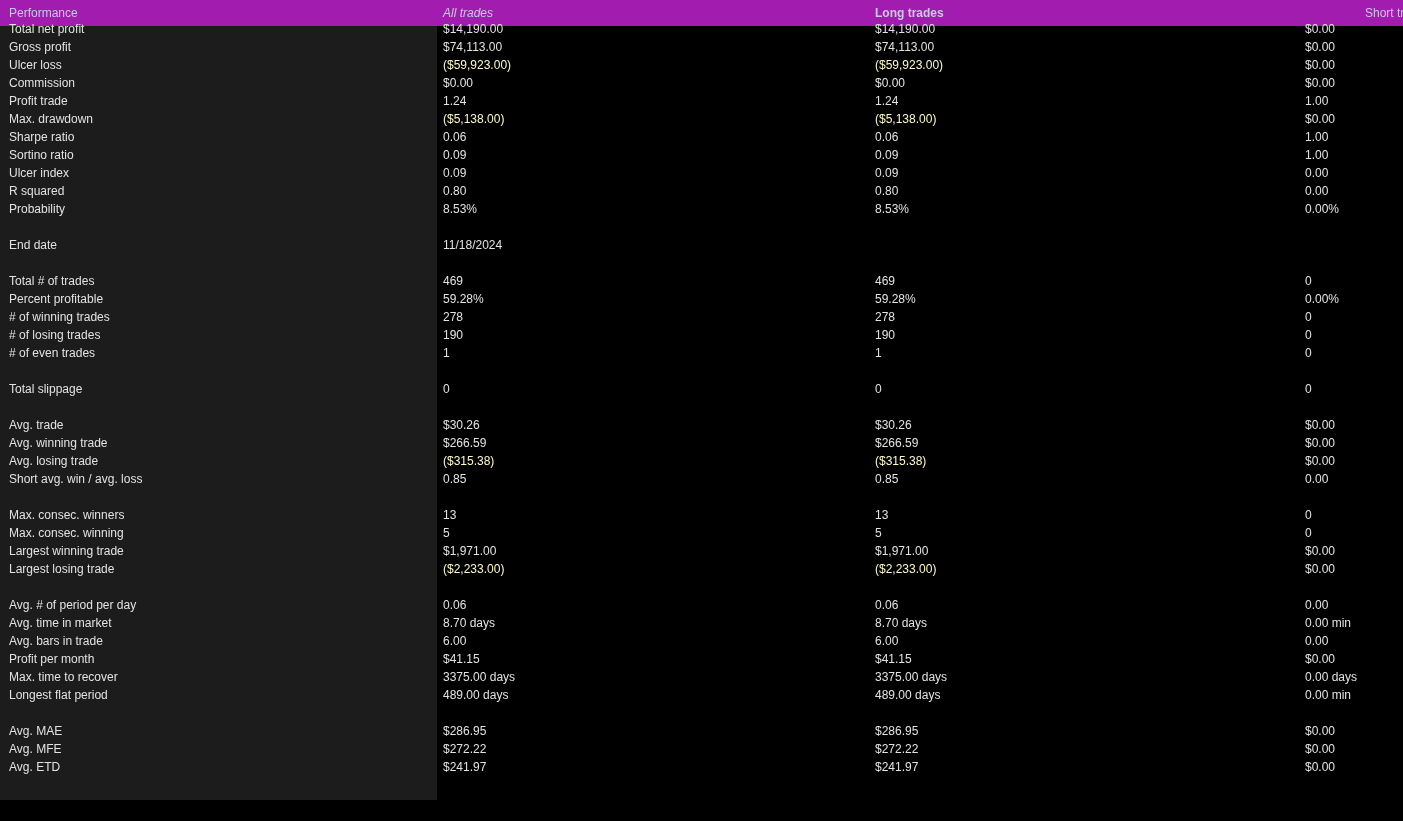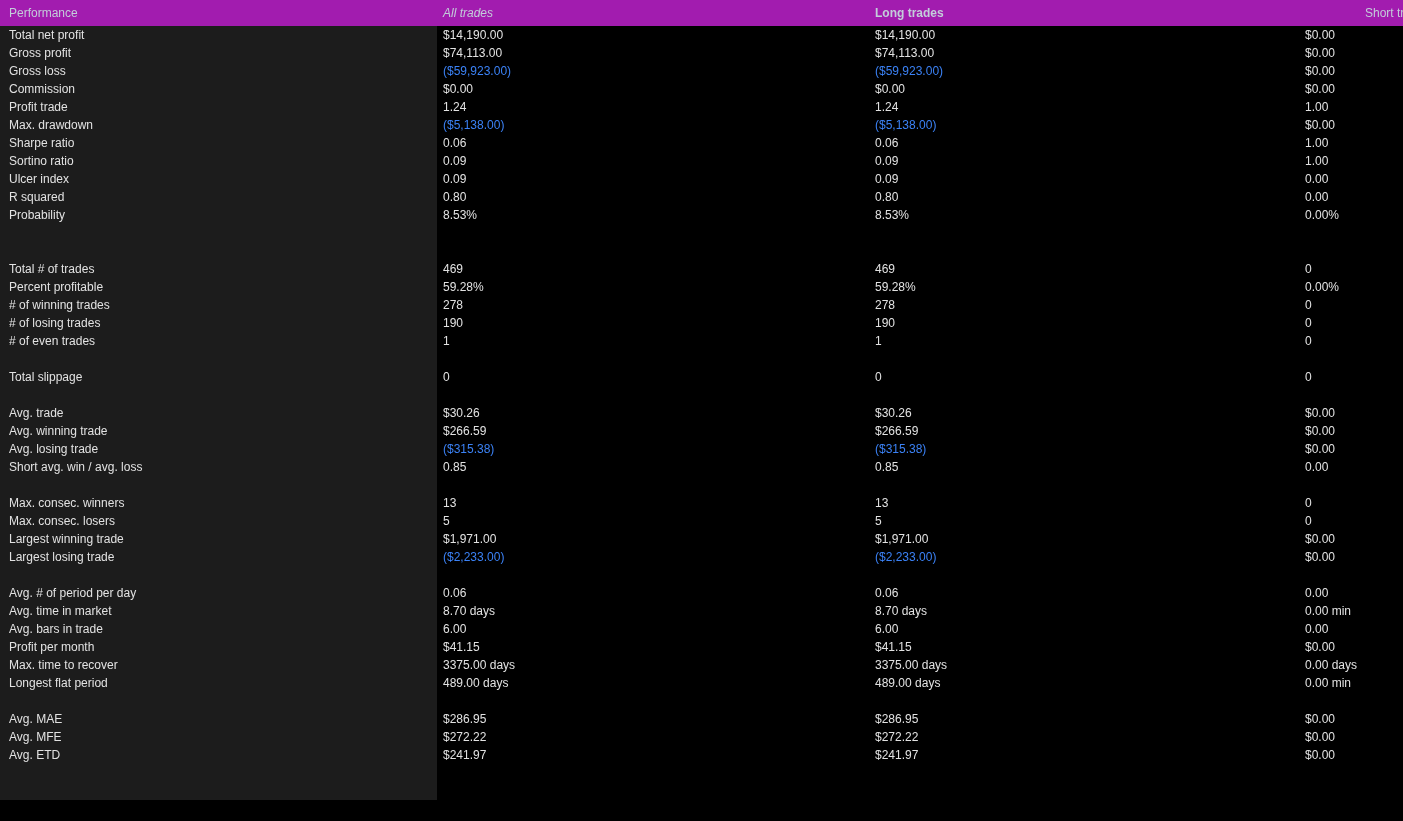--- a/index.html
+++ b/index.html
@@ -52,40 +52,40 @@
   }
   .hdr.c0 { left: 9px; }
   .hdr.c1 { left: 443px; font-style: italic; }
   .hdr.c2 { left: 875px; font-weight: bold; }
   .hdr.c3 { left: 1365px; }
 
   
   #rows {
     position: absolute;
     left: 0;
-    top: 26px;
+    top: 20px;
     width: 1179px;
   }
   .row {
     position: relative;
     height: 18px;
   }
   .cell {
     position: absolute;
     top: 2px;
     font-size: 12px;
     line-height: 14px;
     color: #e2e2e2;
     white-space: nowrap;
   }
   .cell.c0 { left: 9px; }
   .cell.c1 { left: 443px; }
   .cell.c2 { left: 875px; }
   .cell.c3 { left: 1305px; }
-  .cell.neg { color: #3b82f6; }
+  .cell.neg { color: #fef9c3; }
   .row.spacer { height: 18px; }
 </style>
 </head>
 <body>
 
 <div id="report">
 
   <div id="label-panel"></div>
 
   <div id="header-row">
@@ -102,21 +102,21 @@
         <div class="cell c2">$14,190.00</div>
         <div class="cell c3">$0.00</div>
       </div>
       <div class="row">
         <div class="cell c0">Gross profit</div>
         <div class="cell c1">$74,113.00</div>
         <div class="cell c2">$74,113.00</div>
         <div class="cell c3">$0.00</div>
       </div>
       <div class="row">
-        <div class="cell c0">Gross loss</div>
+        <div class="cell c0">Ulcer loss</div>
         <div class="cell c1 neg">($59,923.00)</div>
         <div class="cell c2 neg">($59,923.00)</div>
         <div class="cell c3">$0.00</div>
       </div>
       <div class="row">
         <div class="cell c0">Commission</div>
         <div class="cell c1">$0.00</div>
         <div class="cell c2">$0.00</div>
         <div class="cell c3">$0.00</div>
       </div>
@@ -156,20 +156,24 @@
         <div class="cell c2">0.80</div>
         <div class="cell c3">0.00</div>
       </div>
       <div class="row">
         <div class="cell c0">Probability</div>
         <div class="cell c1">8.53%</div>
         <div class="cell c2">8.53%</div>
         <div class="cell c3">0.00%</div>
       </div>
       <div class="row spacer"></div>
+      <div class="row">
+        <div class="cell c0">End date</div>
+        <div class="cell c1">11/18/2024</div>
+      </div>
       <div class="row spacer"></div>
       <div class="row">
         <div class="cell c0">Total # of trades</div>
         <div class="cell c1">469</div>
         <div class="cell c2">469</div>
         <div class="cell c3">0</div>
       </div>
       <div class="row">
         <div class="cell c0">Percent profitable</div>
         <div class="cell c1">59.28%</div>
@@ -227,21 +231,21 @@
         <div class="cell c3">0.00</div>
       </div>
       <div class="row spacer"></div>
       <div class="row">
         <div class="cell c0">Max. consec. winners</div>
         <div class="cell c1">13</div>
         <div class="cell c2">13</div>
         <div class="cell c3">0</div>
       </div>
       <div class="row">
-        <div class="cell c0">Max. consec. losers</div>
+        <div class="cell c0">Max. consec. winning</div>
         <div class="cell c1">5</div>
         <div class="cell c2">5</div>
         <div class="cell c3">0</div>
       </div>
       <div class="row">
         <div class="cell c0">Largest winning trade</div>
         <div class="cell c1">$1,971.00</div>
         <div class="cell c2">$1,971.00</div>
         <div class="cell c3">$0.00</div>
       </div>

